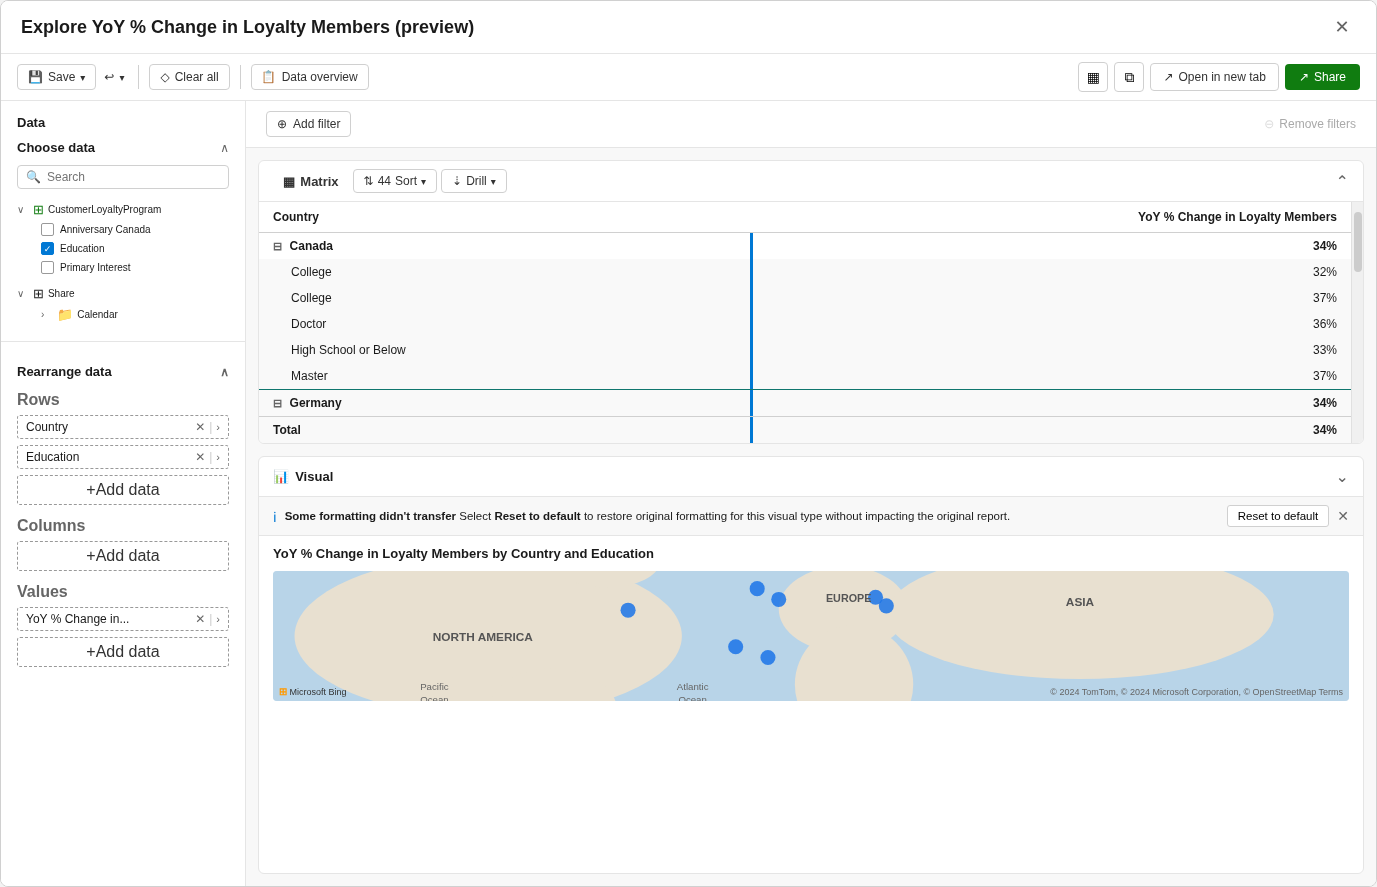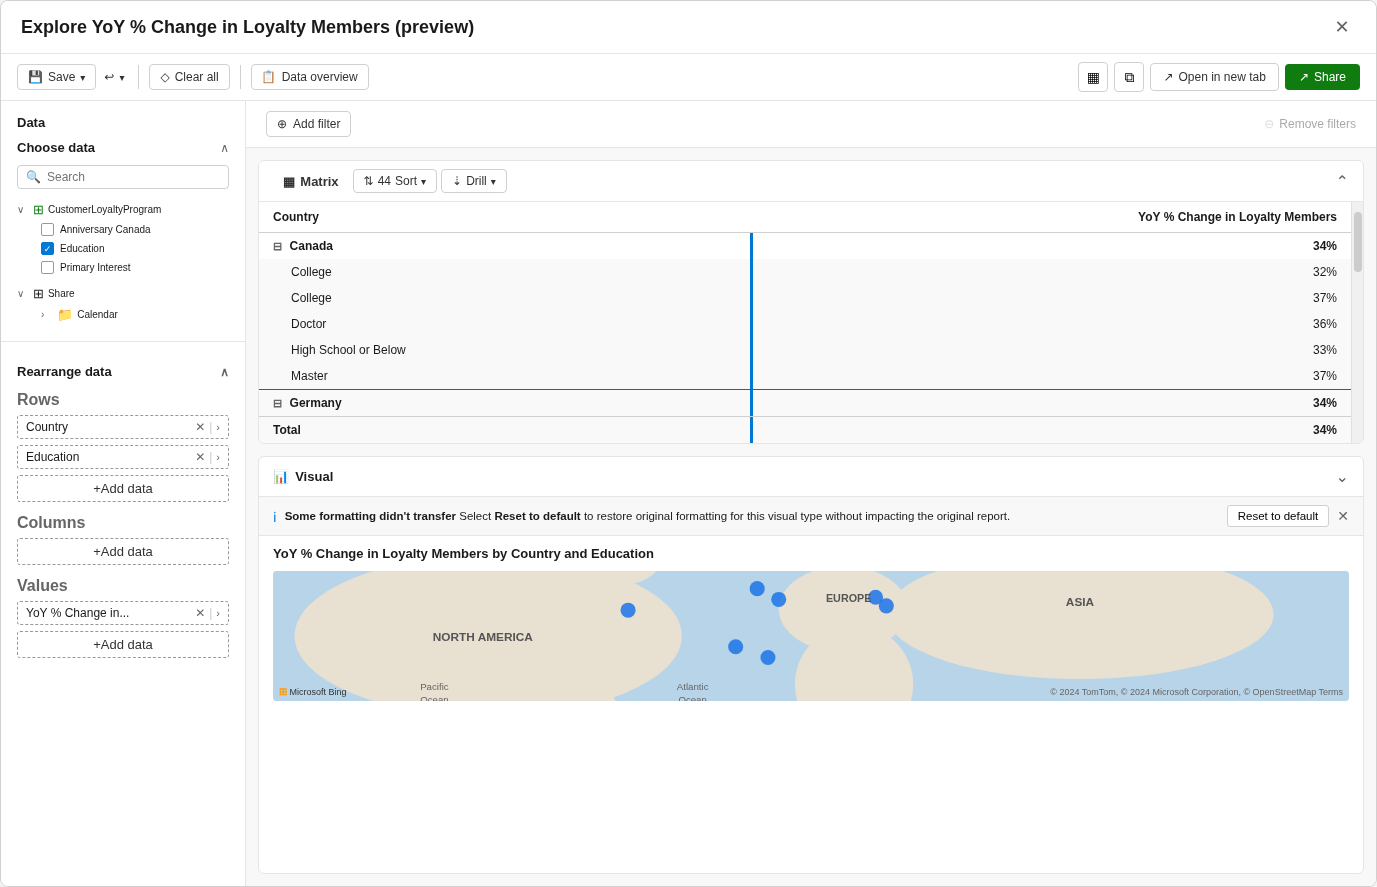--- a/index.html
+++ b/index.html
@@ -189,21 +189,21 @@
     }
     .chip-actions { margin-left: auto; display: flex; align-items: center; gap: 4px; }
     .chip-x { color: #666; cursor: pointer; font-size: 12px; }
     .chip-arrow { color: #666; cursor: pointer; font-size: 11px; }
     .add-data-btn {
       width: 100%;
       padding: 5px;
       border: 1px dashed #999;
       background: #fff;
       border-radius: 3px;
-      font-size: 13px;
+      font-size: 16px;
       color: #333;
       cursor: pointer;
       margin-bottom: 12px;
     }
 
     
     .content-area {
       flex: 1;
       display: flex;
       flex-direction: column;

